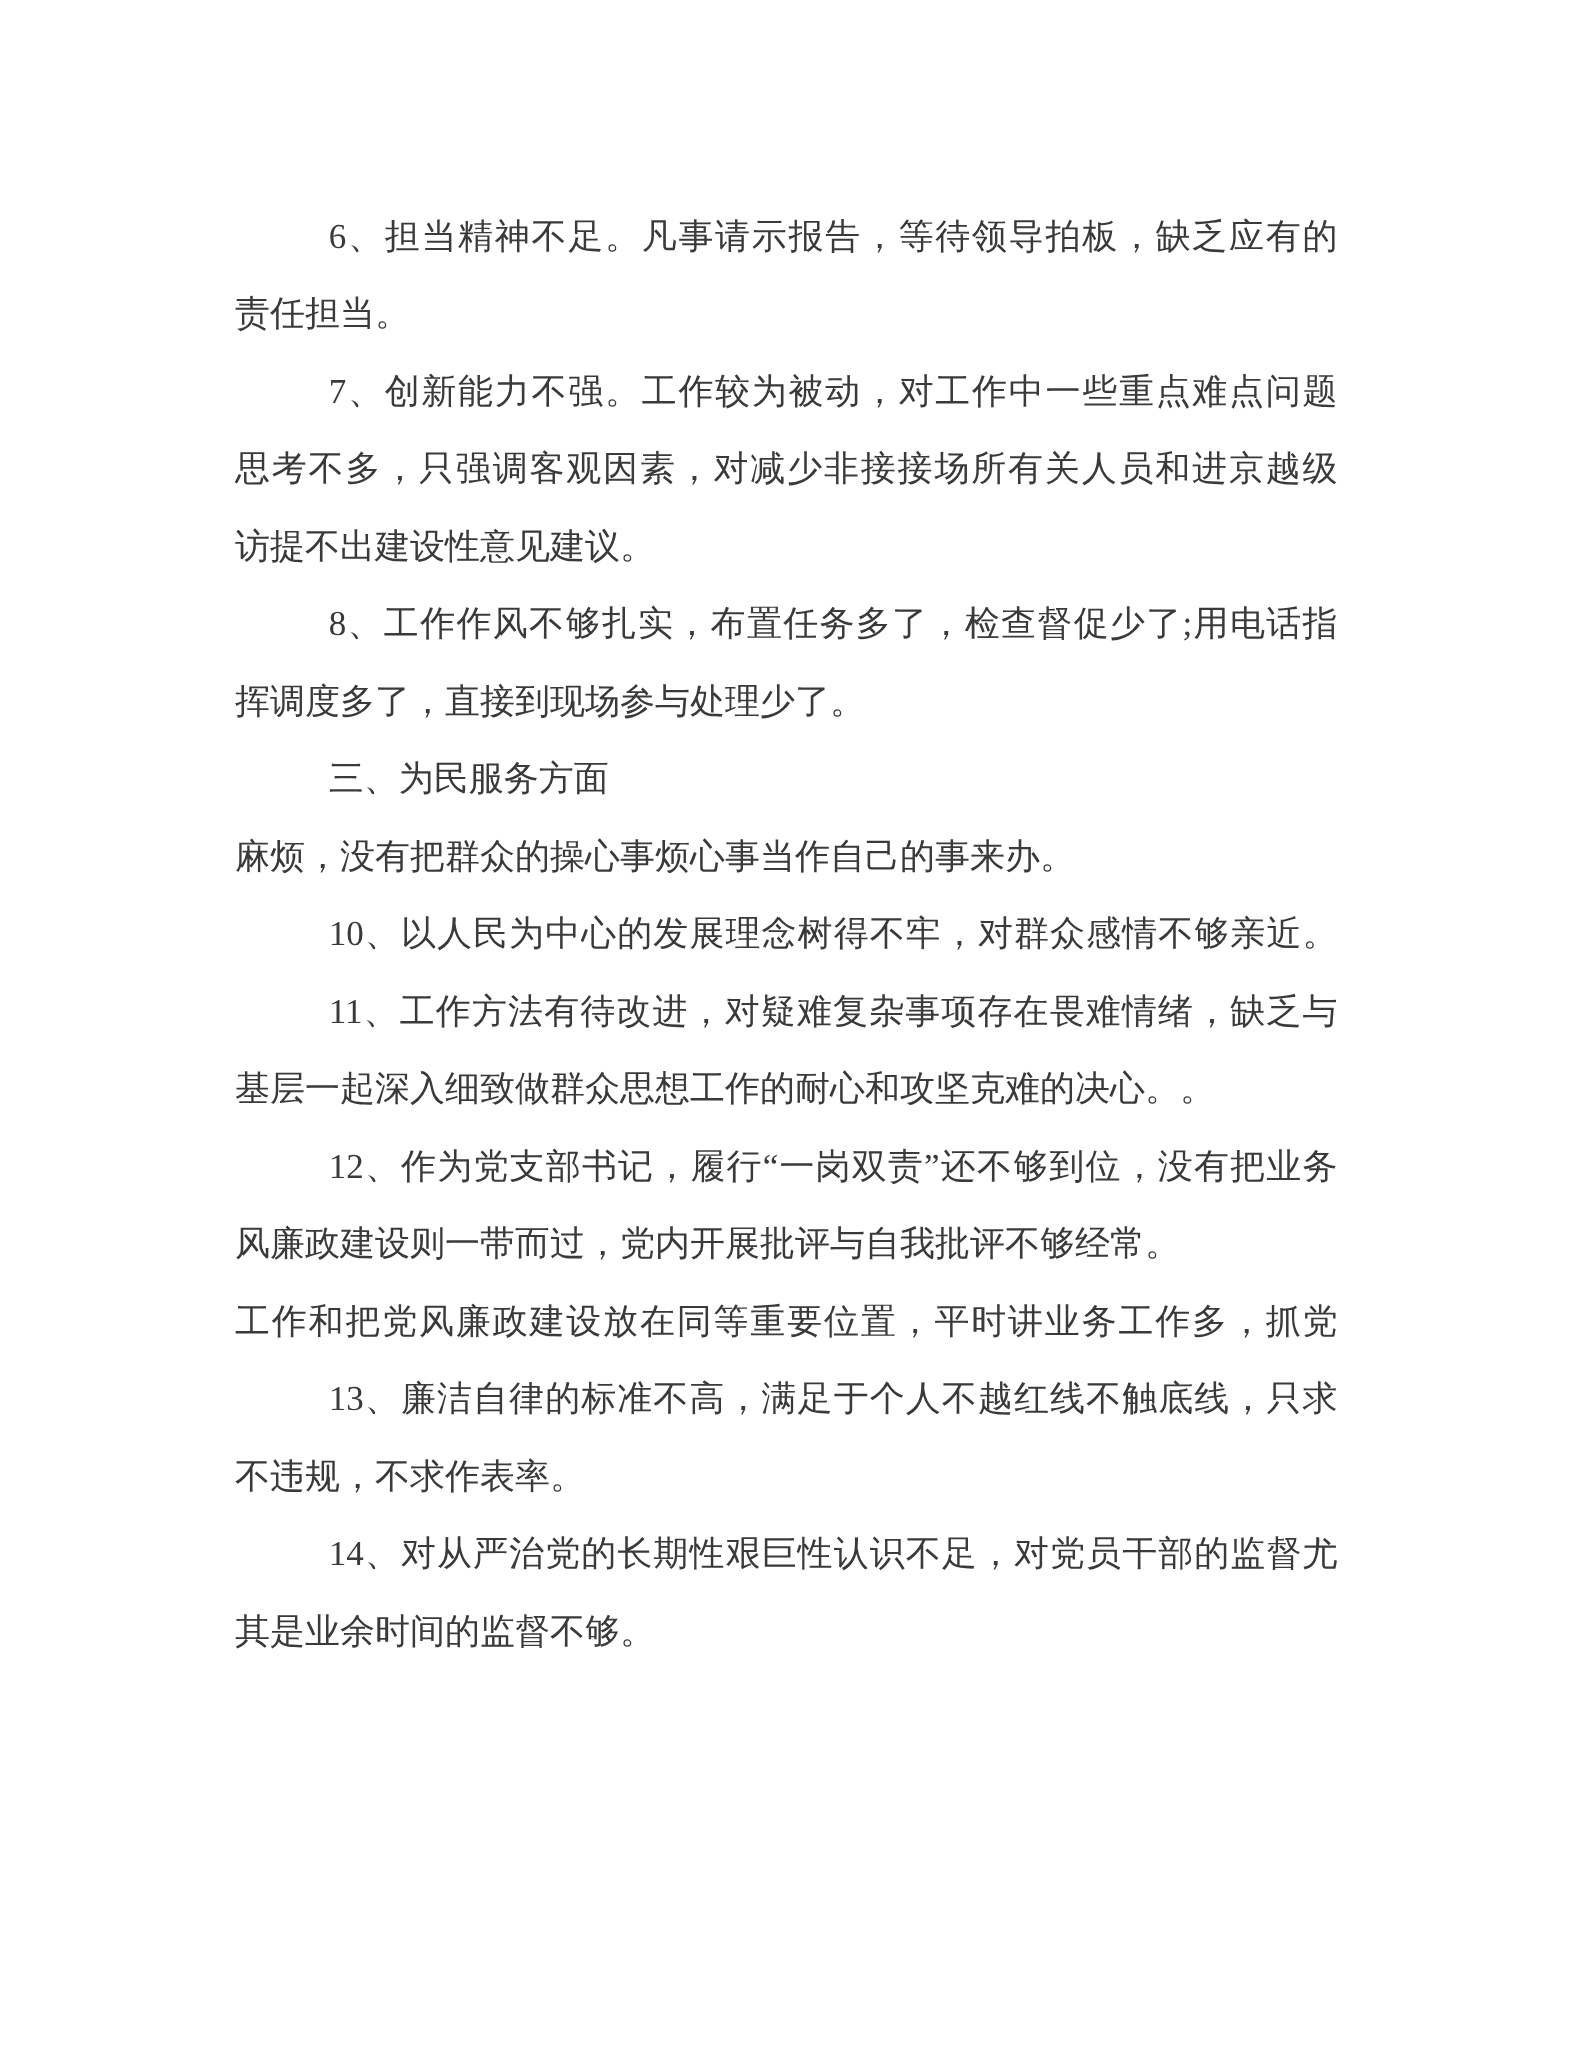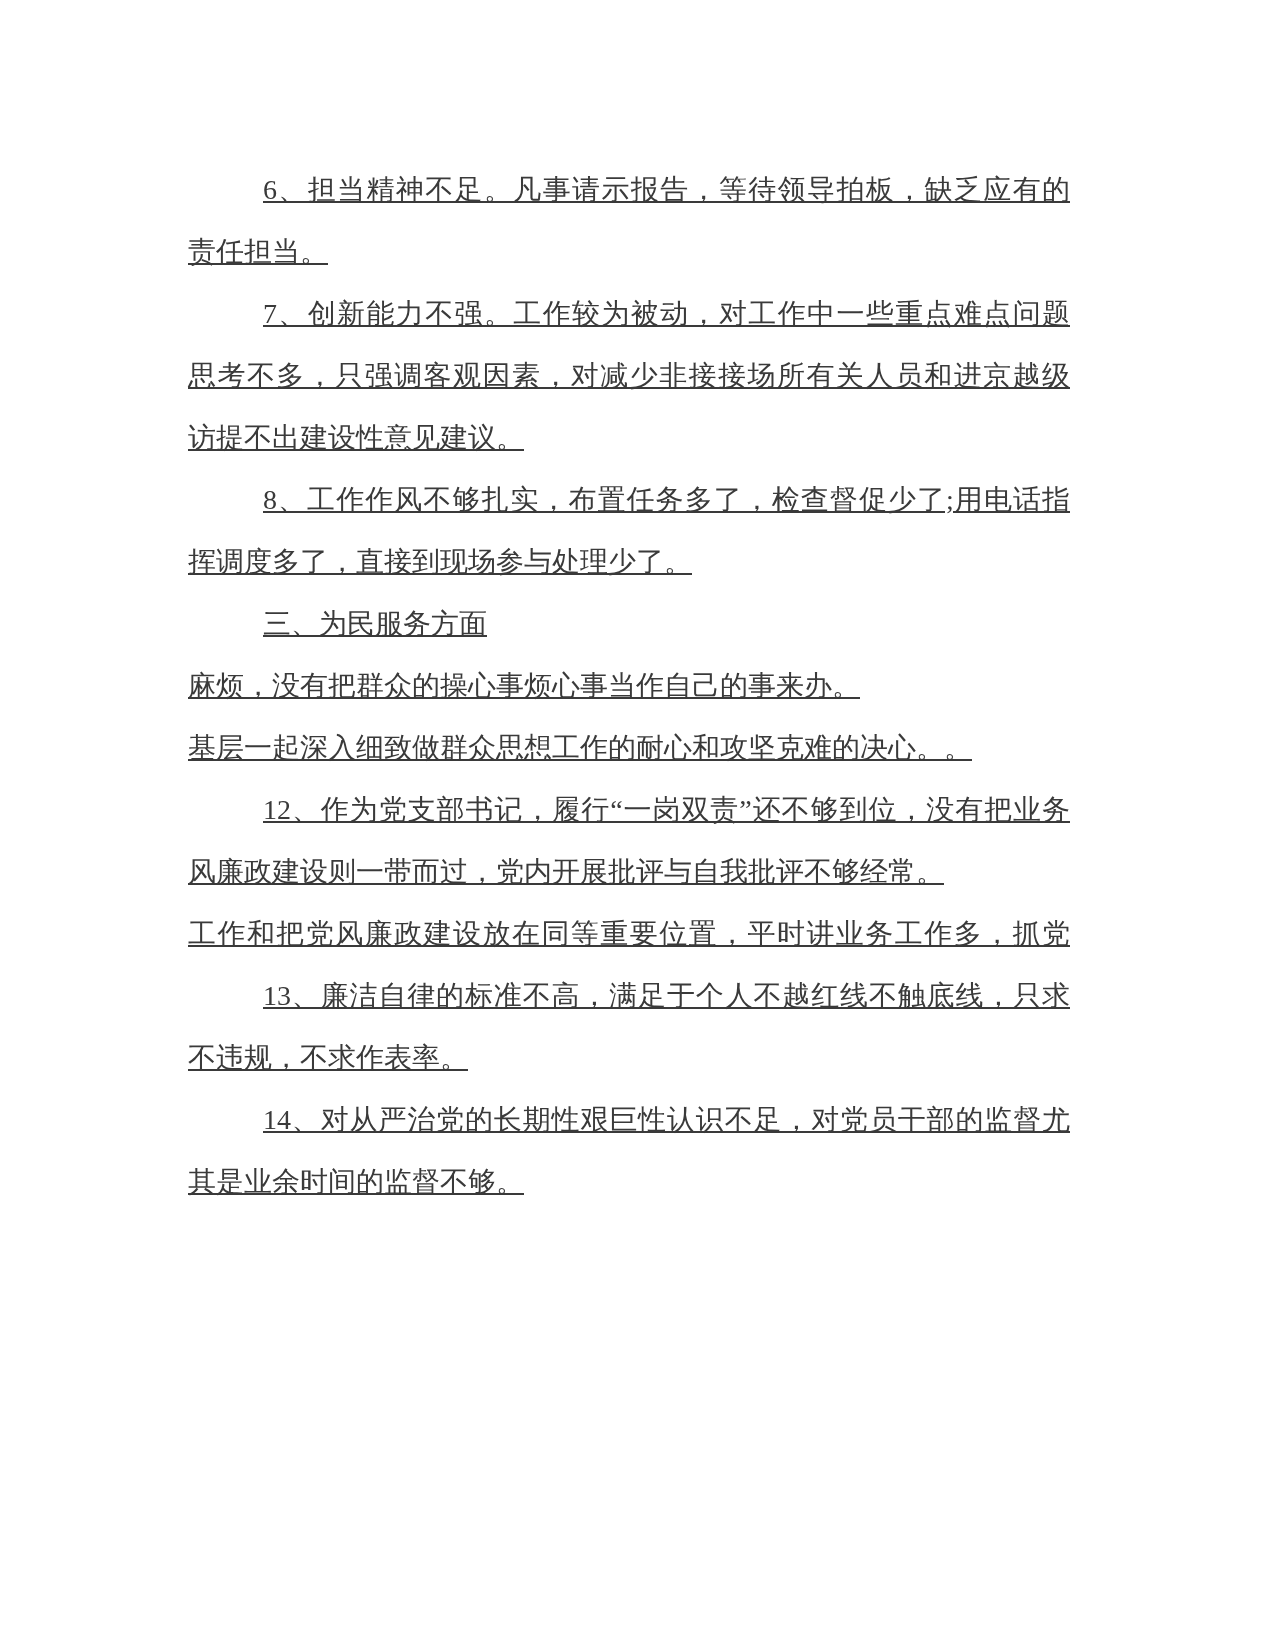--- a/index.html
+++ b/index.html
@@ -16,21 +16,20 @@
     height: 1650px;
     background: #ffffff;
     font-family: "Liberation Serif", "DejaVu Serif", serif;
     color: #3a3a3a;
   }
   .content {
     position: absolute;
     left: 188px;
     top: 159px;
     width: 882px;
-    text-decoration: underline;
   }
   .para {
     margin: 0;
     padding: 0;
   }
   .line {
     height: 62px;
     line-height: 62px;
     font-size: 28px;
     white-space: normal;
@@ -73,22 +72,26 @@
     </div>
 
     <div class="para">
       <div class="line indent end">三、为民服务方面</div>
     </div>
 
     <div class="para">
       <div class="line end">麻烦，没有把群众的操心事烦心事当作自己的事来办。</div>
     </div>
 
+    <div class="para">
+      <div class="line indent fill">10、以人民为中心的发展理念树得不牢，对群众感情不够亲近。</div>
+    </div>
 
     <div class="para">
+      <div class="line indent fill">11、工作方法有待改进，对疑难复杂事项存在畏难情绪，缺乏与</div>
       <div class="line end">基层一起深入细致做群众思想工作的耐心和攻坚克难的决心。。</div>
     </div>
 
 
     <div class="para">
       <div class="line indent fill">12、作为党支部书记，履行“一岗双责”还不够到位，没有把业务</div>
       <div class="line end">风廉政建设则一带而过，党内开展批评与自我批评不够经常。</div>
       <div class="line fill">工作和把党风廉政建设放在同等重要位置，平时讲业务工作多，抓党</div>
     </div>
 

